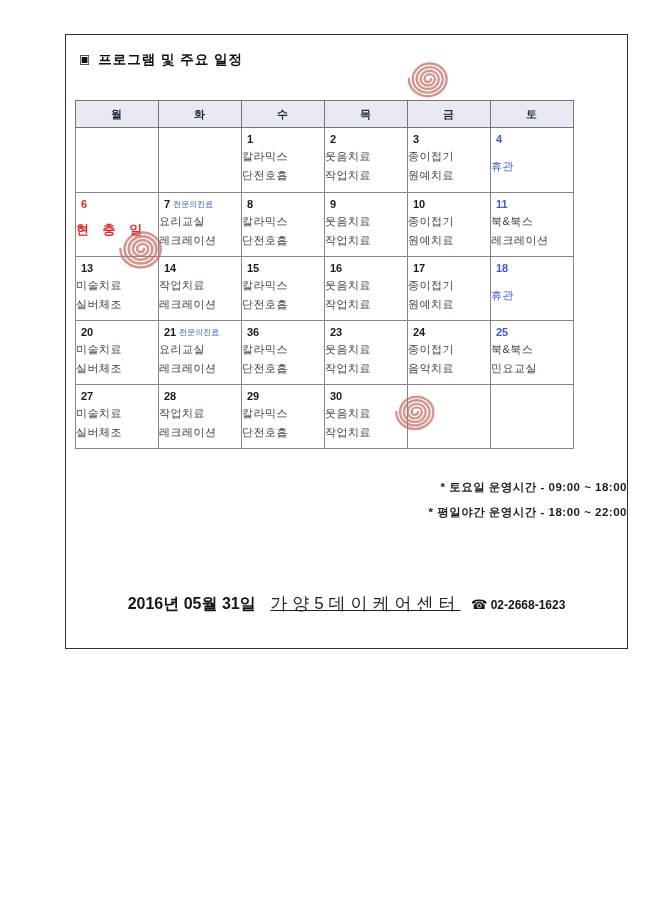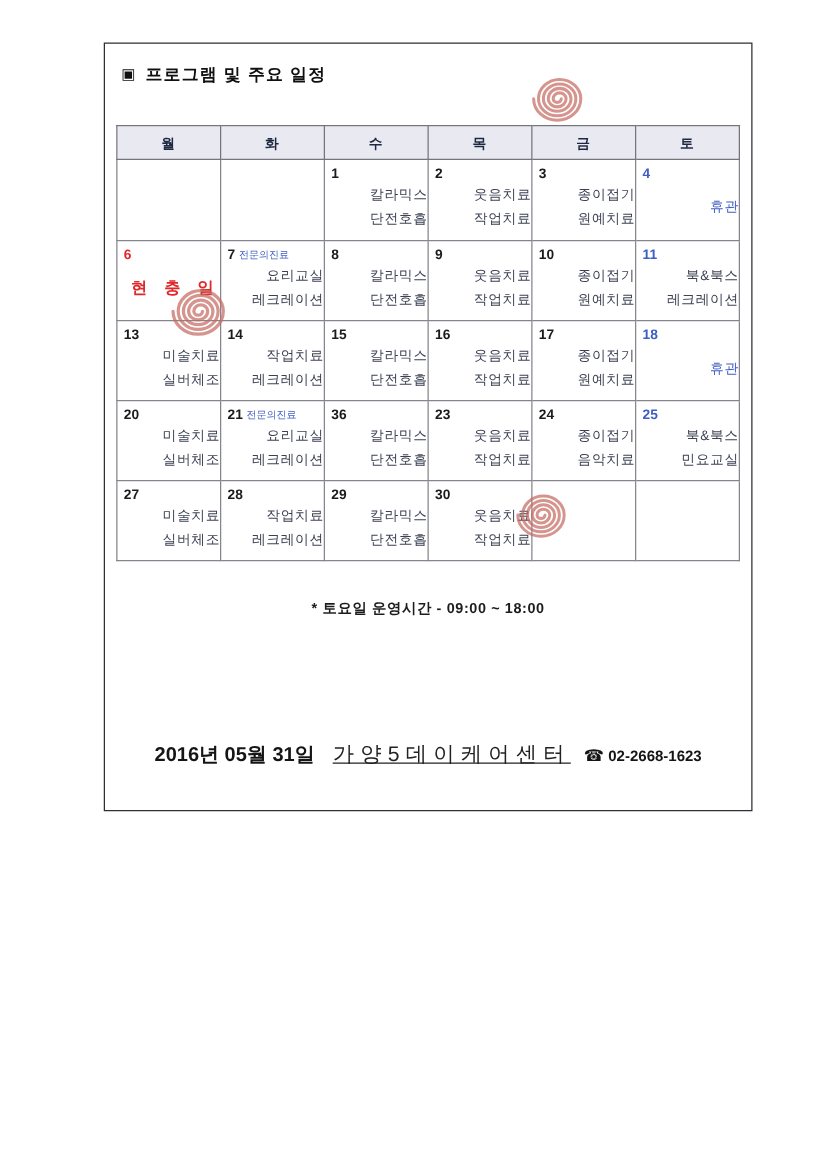--- a/index.html
+++ b/index.html
@@ -1,40 +1,40 @@
 <!DOCTYPE html>
 <html style="--accent: #3f5ec4; --red: #e02828; --header-fill: #e9e9f2; --spiral: #c4695f;"><head>
 <meta charset="utf-8">
 <style>
   html,body{margin:0;padding:0;background:#fff;}
   .page{position:relative;width:650px;height:919px;background:#ffffff;overflow:hidden;
         font-family:"Liberation Sans","DejaVu Sans",sans-serif;color:#1a1a1a;}
-  .frame{position:absolute;left:83px;top:34px;width:517px;height:613px;border:1px solid #2f2f35;}
+  .frame{position:absolute;left:65px;top:34px;width:517px;height:613px;border:1px solid #2f2f35;padding-left:44px;}
   .title{position:absolute;left:13px;top:16px;font-size:13.5px;font-weight:bold;letter-spacing:1px;color:#101010;white-space:nowrap;}
   .title .bullet{margin-right:7px;font-size:12px;position:relative;top:-1px;}
 
   table.cal{position:absolute;left:9px;top:65px;width:499px;border-collapse:collapse;table-layout:fixed;
             border:1px solid #55555c;}
   table.cal th{height:24px;background:var(--header-fill);font-size:11px;font-weight:bold;color:#1e2840;
                border:1px solid #74747c;letter-spacing:1px;}
   table.cal td{border:1px solid #85858d;vertical-align:top;padding:0;}
   table.cal tbody tr{height:64px;}
   table.cal tbody tr:first-child{height:65px;}
   table.cal tbody tr:last-child{height:64px;}
   .day{padding:3px 0 0 5px;height:15px;line-height:13px;white-space:nowrap;}
   .num{font-size:11px;font-weight:bold;color:#1b1b1b;}
   .num.blue{color:var(--accent);}
   .num.red{color:var(--red);}
   .badge{font-size:8px;color:var(--accent);margin-left:3px;position:relative;top:-1px;letter-spacing:0;}
-  .lines{font-size:11px;color:#3c4254;text-align:right;line-height:19px;letter-spacing:0.5px;margin-top:1px;}
+  .lines{font-size:11px;color:#3c4254;text-align:left;line-height:19px;letter-spacing:0.5px;margin-top:1px;}
   .lines.blue{color:var(--accent);}
   .lines.single{margin-top:11px;}
   .lines.holiday{font-size:13px;font-weight:bold;letter-spacing:5px;color:var(--red);margin-top:9px;}
 
-  .notes{position:absolute;left:0;right:0;top:440px;text-align:center;font-size:11.5px;font-weight:bold;
+  .notes{position:absolute;left:0;right:0;top:440px;text-align:right;font-size:11.5px;font-weight:bold;
          color:#1c1c1c;line-height:25px;letter-spacing:0.5px;}
   .contact-note{position:absolute;left:0;right:0;top:504px;text-align:center;font-size:11.5px;font-weight:bold;
          color:#1c1c1c;letter-spacing:0.5px;}
   .footer{position:absolute;left:0;right:0;top:557px;text-align:center;white-space:nowrap;}
   .f-date{font-size:16px;font-weight:bold;color:#151515;}
   .f-center{font-size:17px;letter-spacing:5px;margin:0 6px 0 10px;color:#222;font-weight:500;text-decoration:underline;}
   .f-phone{font-size:12px;font-weight:bold;color:#151515;}
   .f-phone .glyph{font-weight:normal;font-size:13px;}
 
   .spiral{position:absolute;opacity:0.7;pointer-events:none;}
@@ -266,20 +266,21 @@
     </svg>
     <svg class="spiral s2" width="56" height="52" viewBox="12 11 32 30">
       <path d="M 28 26 A 2 1.8 0 1 1 24 26 A 3.2 2.9 0 1 1 30.4 26 A 4.4 4 0 1 1 21.6 26 A 5.6 5.1 0 1 1 32.8 26 A 6.8 6.2 0 1 1 19.2 26 A 8 7.3 0 1 1 35.2 26 A 9.2 8.4 0 1 1 16.8 26 A 10.4 9.5 0 1 1 37.6 26 A 11.6 10.6 0 1 1 14.4 26"></path>
     </svg>
     <svg class="spiral s3" width="52" height="48" viewBox="12 11 32 30">
       <path d="M 28 26 A 2 1.8 0 1 1 24 26 A 3.2 2.9 0 1 1 30.4 26 A 4.4 4 0 1 1 21.6 26 A 5.6 5.1 0 1 1 32.8 26 A 6.8 6.2 0 1 1 19.2 26 A 8 7.3 0 1 1 35.2 26 A 9.2 8.4 0 1 1 16.8 26 A 10.4 9.5 0 1 1 37.6 26 A 11.6 10.6 0 1 1 14.4 26"></path>
     </svg>
 
     <div class="notes">
       <div>* 토요일 운영시간 - 09:00 ~ 18:00</div>
+      <div>* 평일야간 운영시간 - 18:00 ~ 22:00</div>
     </div>
 
 
     <div class="footer">
       <span class="f-date">2016년 05월 31일</span>
       <span class="f-center">가양5데이케어센터</span>
       <span class="f-phone">
         <span class="glyph">☎</span>
         <span>02-2668-1623</span>
       </span>

